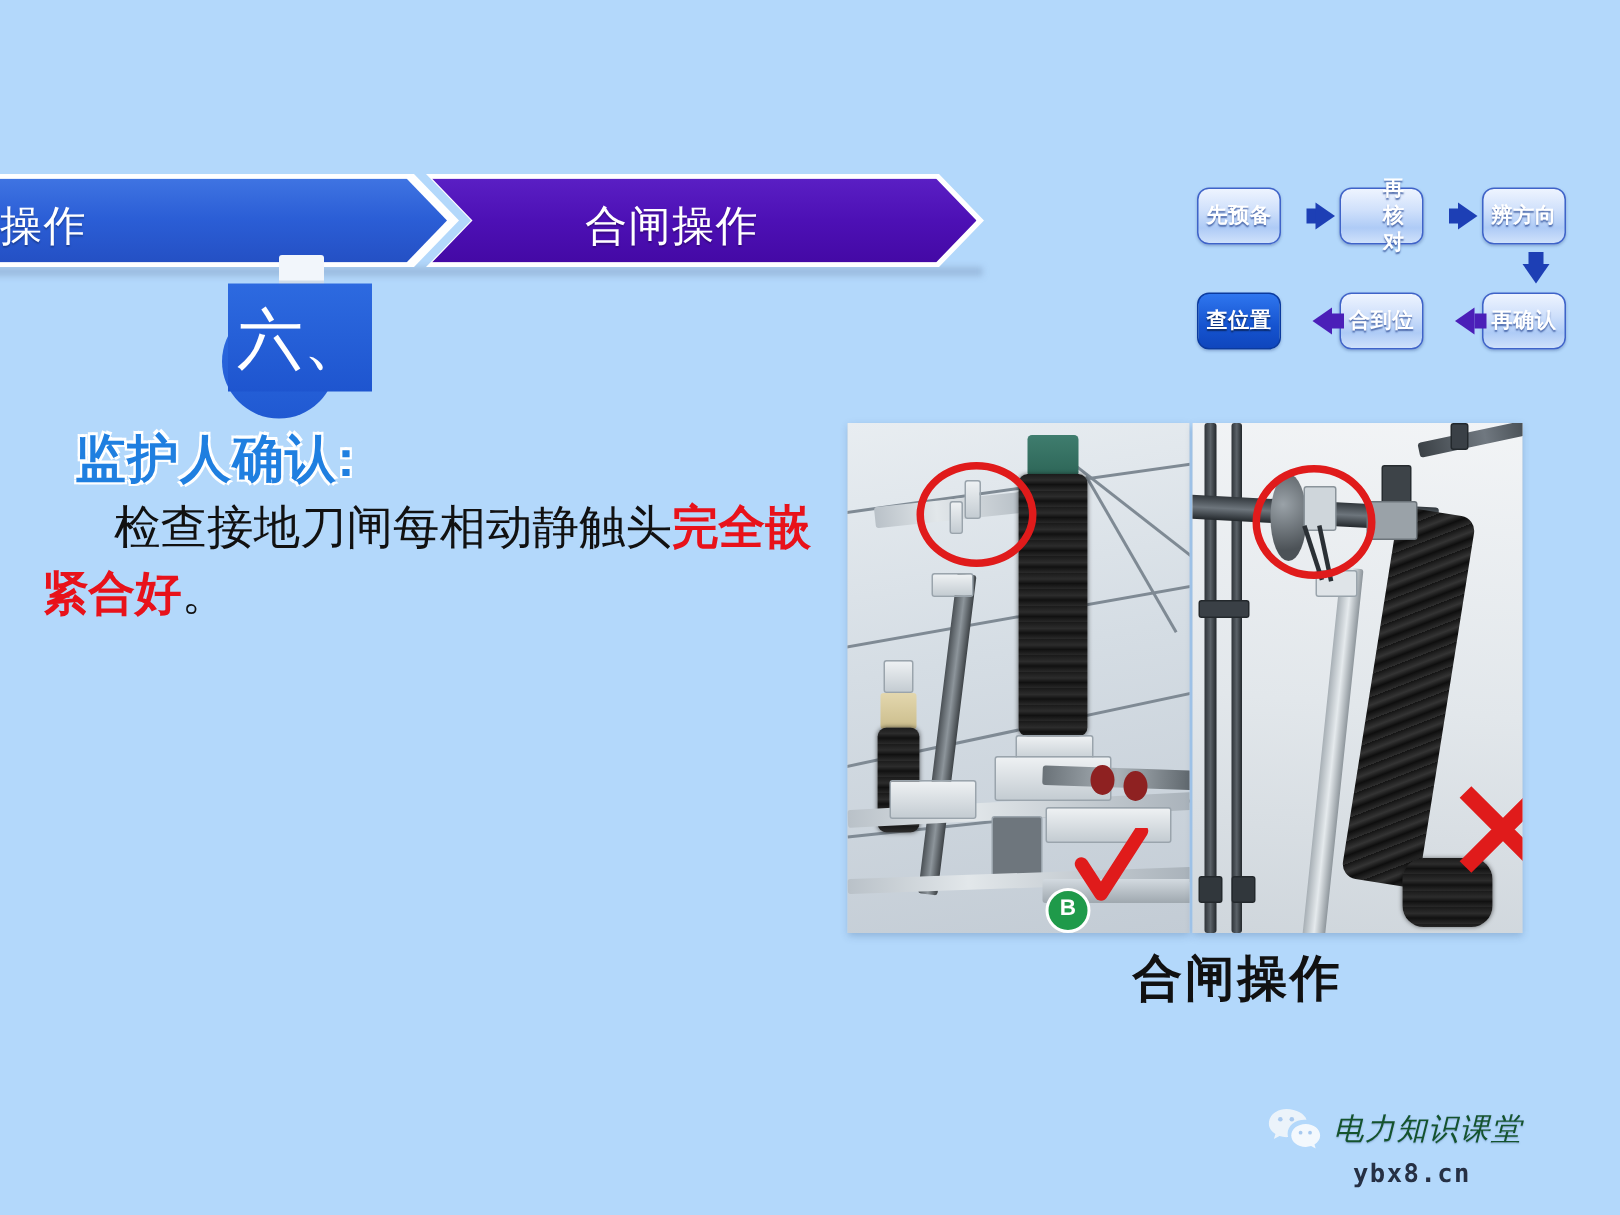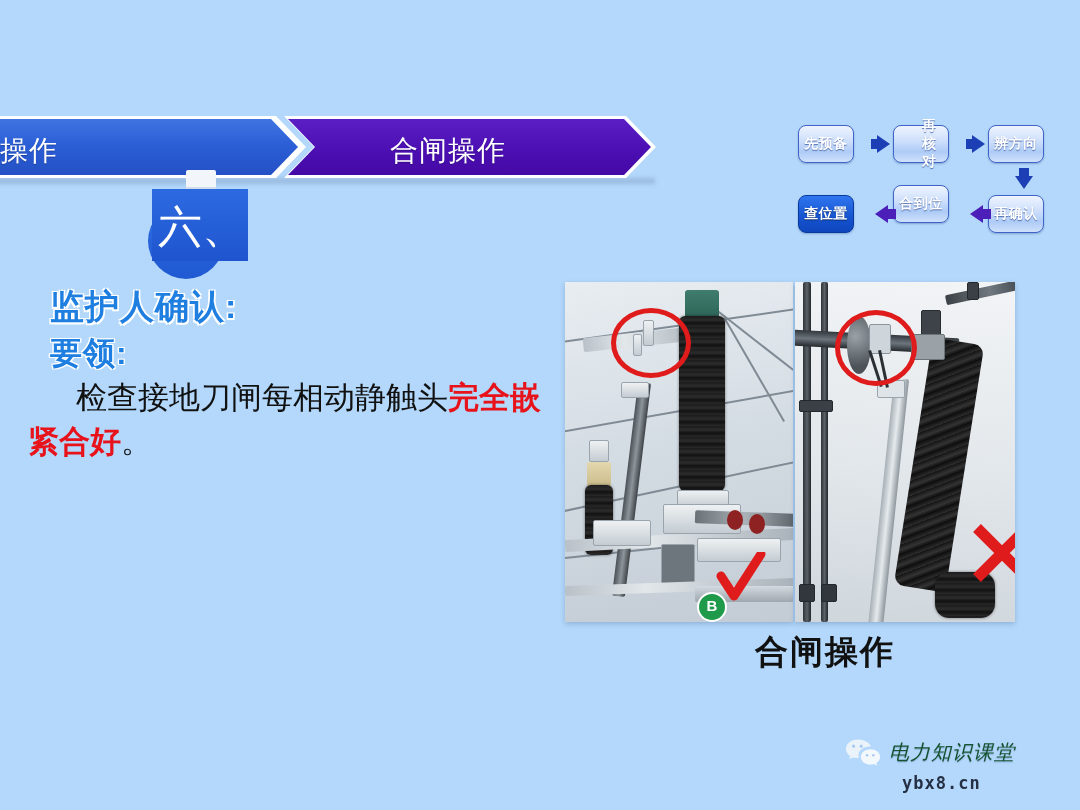--- a/index.html
+++ b/index.html
@@ -161,21 +161,21 @@
   .flow-box.active {
     background: linear-gradient(180deg, #2f76ef 0%, #1553cf 60%, #0f46bd 100%);
     border-color: #0b3a9e;
     color: #ffffff;
     text-shadow: 0 1px 1px rgba(0,0,0,0.5);
   }
   .fb1 { left: 8px;   top: 3px; }
   .fb2 { left: 103px; top: 3px; padding-left: 28px; }
   .fb3 { left: 198px; top: 3px; }
   .fb4 { left: 8px;   top: 73px; }
-  .fb5 { left: 103px; top: 63px; }
+  .fb5 { left: 103px; top: 73px; }
   .fb6 { left: 198px; top: 73px; }
 
   .arrow {
     position: absolute;
     width: 0; height: 0;
   }
   .arrow-right {
     border-top: 9px solid transparent;
     border-bottom: 9px solid transparent;
     border-left: 13px solid #1d3fb5;
@@ -432,21 +432,20 @@
     <div class="arrow-stem purple al1s"></div>
     <div class="arrow arrow-left al1"></div>
     <div class="arrow-stem purple al2s"></div>
     <div class="arrow arrow-left al2"></div>
   </div>
 
   <div class="text-col">
     <div class="head-blue">监护人确认:</div>
 
 
-    <div class="head-blue-2">要领:</div>
 
     <p class="body-para second"><span>检查接地刀闸每相动静触头</span><span class="em-red">完全嵌紧合好</span><span>。</span></p>
   </div>
 
   <div class="photo photo-left">
     <div class="sky-a"></div>
 
     <div class="wire" style="left:-10px; top:60px; width:260px; transform:rotate(-8deg);"></div>
     <div class="wire" style="left:-10px; top:150px; width:260px; transform:rotate(-10deg);"></div>
     <div class="wire" style="left:-10px; top:230px; width:270px; transform:rotate(-12deg);"></div>

